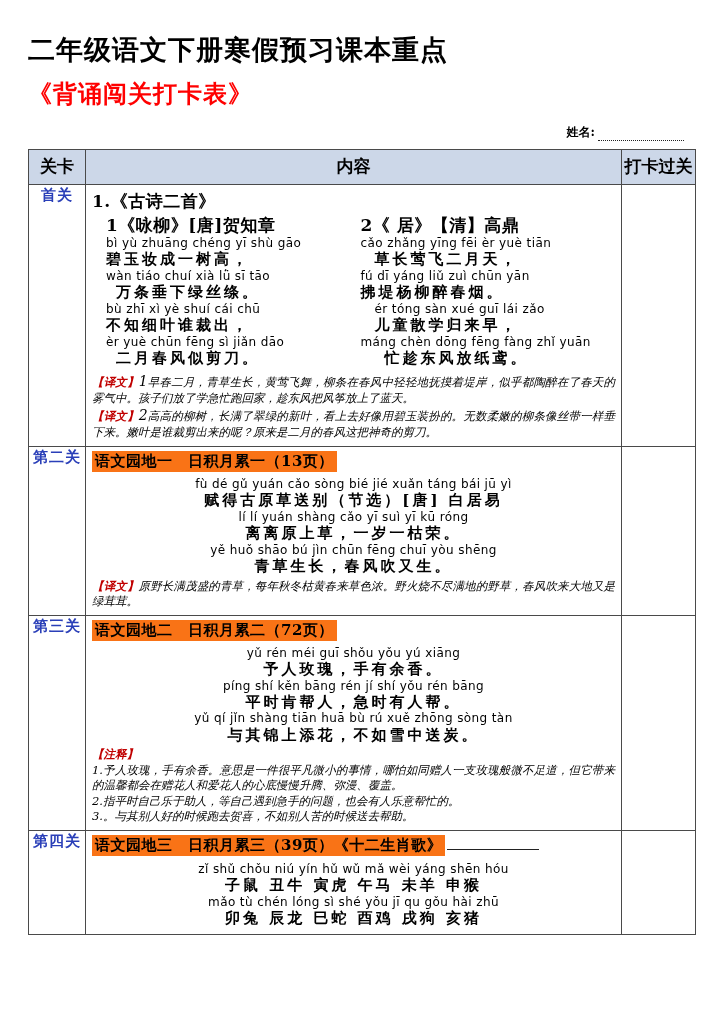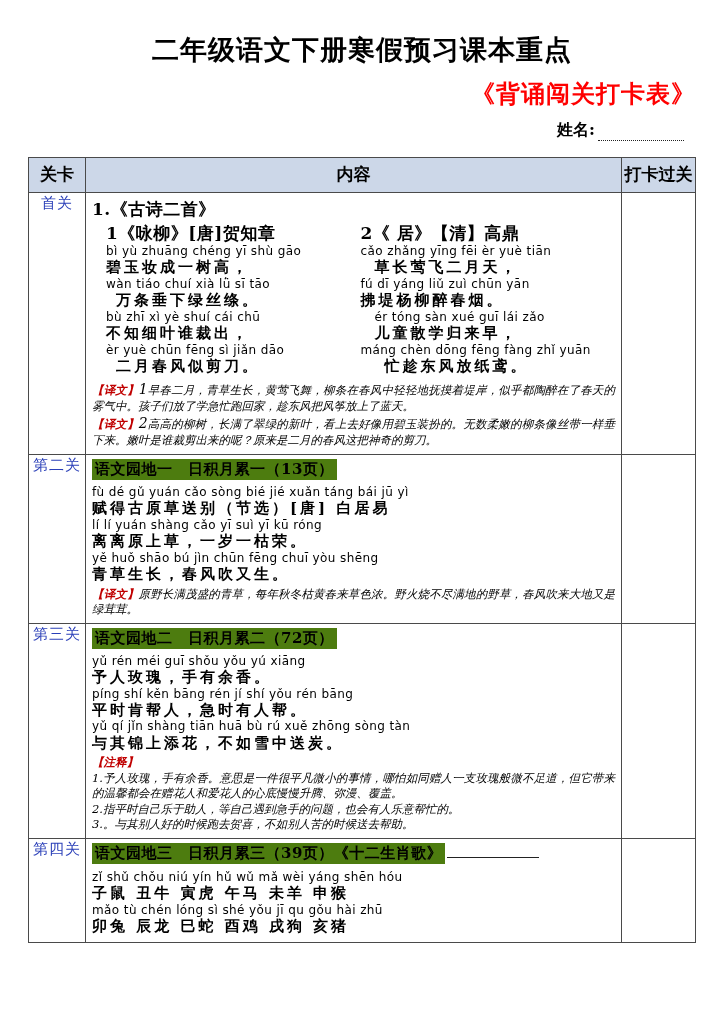--- a/index.html
+++ b/index.html
@@ -17,65 +17,65 @@
   }
   .page {
     width: 724px;
     height: 1024px;
     box-sizing: border-box;
     padding: 0 28px;
     position: relative;
   }
   
   .title-main {
-    text-align: center;
+    text-align: left;
     font-size: 27px;
     font-weight: bold;
     letter-spacing: 1px;
     padding-top: 34px;
     line-height: 1.2;
     font-family: "DejaVu Serif", "Liberation Serif", serif;
   }
   .title-sub {
-    text-align: right;
+    text-align: left;
     font-size: 24px;
     font-weight: bold;
     color: #ff0000;
     letter-spacing: 1px;
     padding-top: 14px;
     line-height: 1.2;
     font-family: "DejaVu Serif", "Liberation Serif", serif;
   }
   
   .name-row {
     display: flex;
     justify-content: flex-end;
     align-items: flex-end;
     padding-right: 12px;
     margin-top: 16px;
     height: 16px;
   }
   .name-label {
-    font-size: 16px;
+    font-size: 12px;
     font-weight: bold;
     font-family: "DejaVu Serif", serif;
   }
   .name-blank {
     display: inline-block;
     width: 86px;
     border-bottom: 1px dotted #222;
     margin-left: 3px;
     height: 9px;
   }
   
   table.sheet {
     width: 100%;
     border-collapse: collapse;
     table-layout: fixed;
-    margin-top: 16px;
+    margin-top: 8px;
     border-radius: 6px;
   }
   table.sheet th, table.sheet td {
     border: 1px solid #4a4a4a;
     vertical-align: top;
   }
   thead th {
     background: #ccd7e8;
     text-align: center;
     font-size: 17px;
@@ -84,33 +84,33 @@
     font-family: "DejaVu Serif", "Liberation Serif", serif;
     vertical-align: middle;
   }
   col.c-level { width: 57px; }
   col.c-check { width: 74px; }
 
   td.level {
     text-align: center;
     vertical-align: middle;
     color: #2a3fb8;
-    font-weight: normal;
+    font-weight: bold;
     font-size: 15px;
     letter-spacing: 1px;
     font-family: "DejaVu Serif", "Liberation Serif", serif;
   }
   td.check { background: #fff; }
   td.content { padding: 4px 6px 5px 6px; }
 
   
   .sec-head {
     font-size: 15px;
     font-weight: bold;
-    background: #4d7c0f;
+    background: #f97316;
     display: inline-block;
     padding: 1px 3px;
     letter-spacing: 0.5px;
     font-family: "DejaVu Serif", "Liberation Serif", serif;
   }
   .blank-line {
     display: inline-block;
     width: 92px;
     border-bottom: 1.4px solid #222;
     height: 11px;
@@ -143,21 +143,21 @@
   }
   .hz {
     font-size: 15px;
     font-weight: bold;
     font-family: "DejaVu Serif", "Liberation Serif", serif;
     letter-spacing: 3px;
     line-height: 1.25;
     white-space: nowrap;
   }
   .line { margin-bottom: 1px; }
-  .ctr { text-align: left; }
+  .ctr { text-align: center; }
   .ind1 { padding-left: 14px; }
   .ind2 { padding-left: 24px; }
 
   
   .trans, .notes {
     font-size: 11.5px;
     line-height: 1.35;
     font-family: "DejaVu Serif", "Liberation Serif", serif;
     margin-top: 3px;
     text-align: justify;

